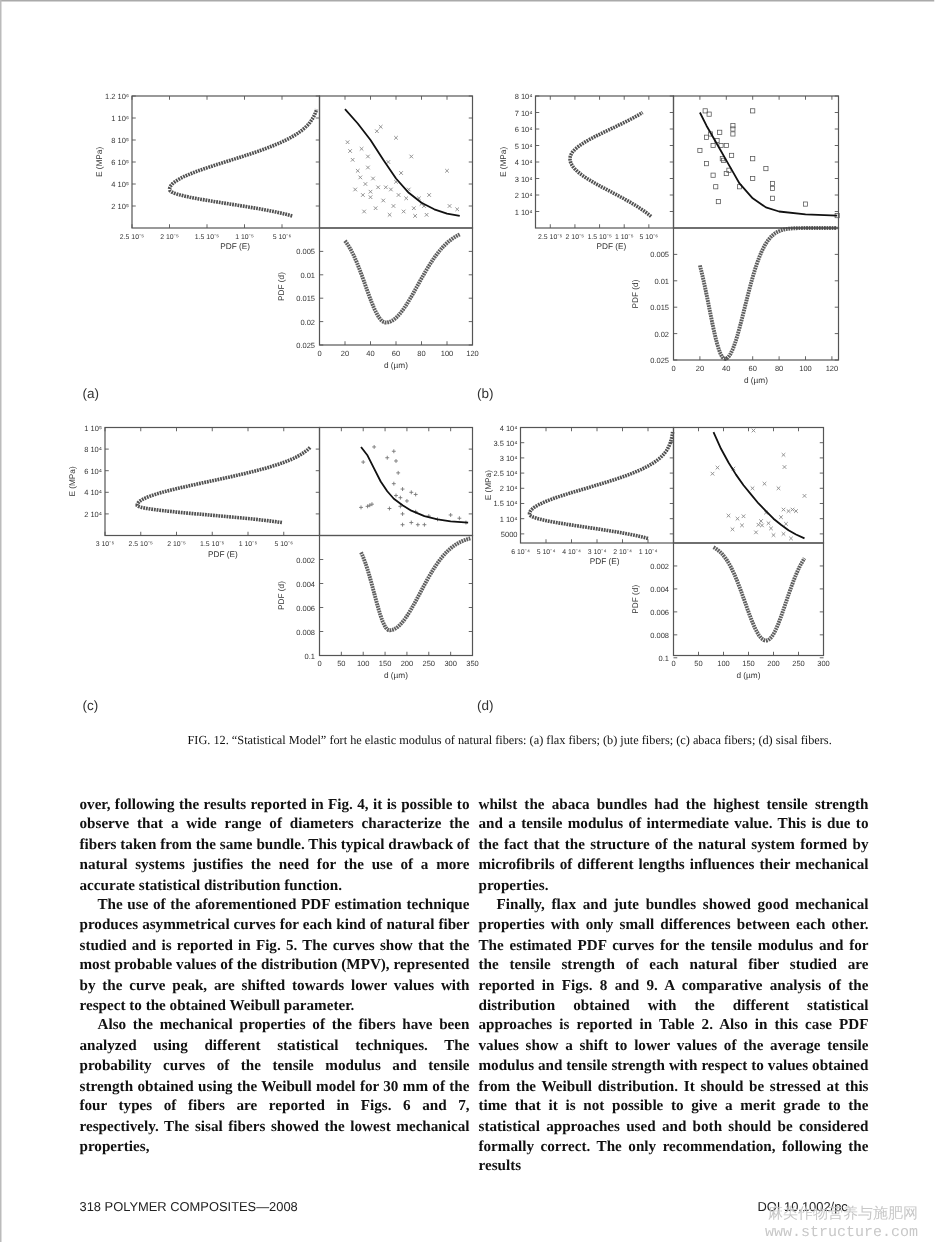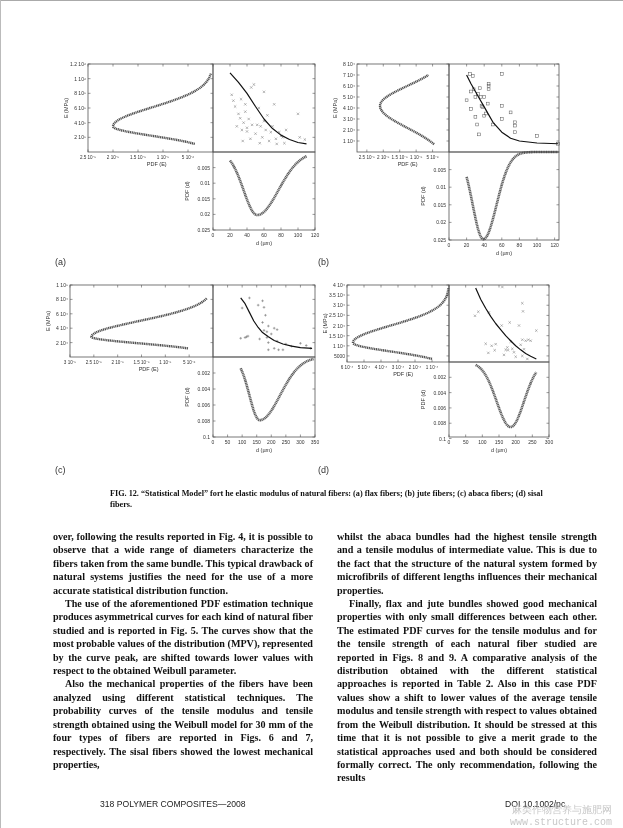--- a/index.html
+++ b/index.html
@@ -1,28 +1,28 @@
 <!DOCTYPE html>
 <html><head>
 <meta charset="utf-8">
 <style>
   html,body{margin:0;padding:0;background:#fff;}
   body{width:623px;height:828px;position:relative;overflow:hidden;font-family:"Liberation Serif",serif;color:#111;}
   .frame-top{position:absolute;left:0;top:0;width:623px;height:1px;background:#aaa;}
   .frame-left{position:absolute;left:0;top:0;width:1px;height:828px;background:#bbb;}
   svg.fig{position:absolute;left:0;top:0;}
   svg text{font-family:"Liberation Sans",sans-serif;fill:#333;}
-  .caption{position:absolute;left:110px;top:488px;width:440px;font-size:8.2px;line-height:11px;font-weight:bold;}
+  .caption{position:absolute;left:125px;top:488px;width:440px;font-size:8.2px;line-height:11px;}
   .col{position:absolute;top:530px;width:260px;font-size:10.1px;line-height:13.4px;text-align:justify;font-weight:bold;}
   .col p{margin:0;text-indent:12px;}
   .col p.noindent{text-indent:0;}
   #col-left{left:53px;}
-  #col-right{left:319px;margin-left:18px;}
+  #col-right{left:319px;}
   .footer{position:absolute;top:799px;font-family:"Liberation Sans",sans-serif;font-size:8.6px;color:#222;}
-  #footer-left{left:53px;margin-left:47px;}
+  #footer-left{left:53px;}
   #footer-right{left:505px;}
   .watermark{position:absolute;left:510px;top:805px;font-family:Liberation Mono, monospace;color:#c8c8c8;font-size:10px;line-height:12px;text-align:right;}
 </style>
 </head>
 <body>
 
 <div class="frame-top"></div>
 <div class="frame-left"></div>
 
 <svg class="fig" id="fig" width="623" height="485" viewBox="0 0 623 485" xmlns="http://www.w3.org/2000/svg">

